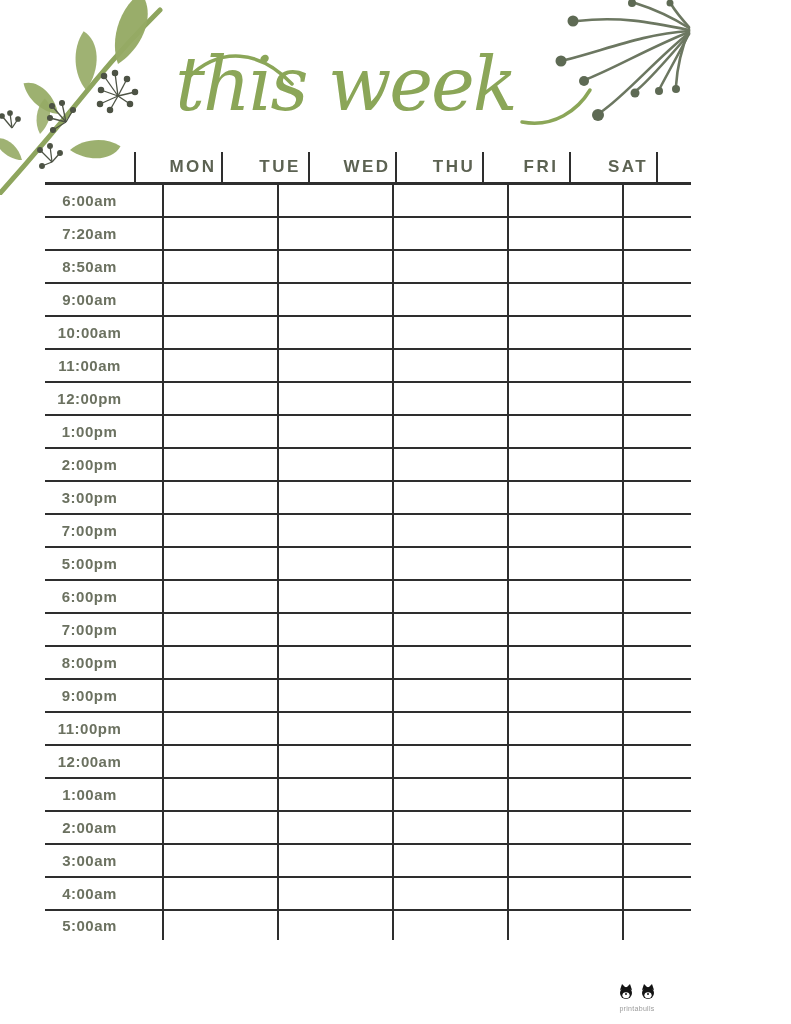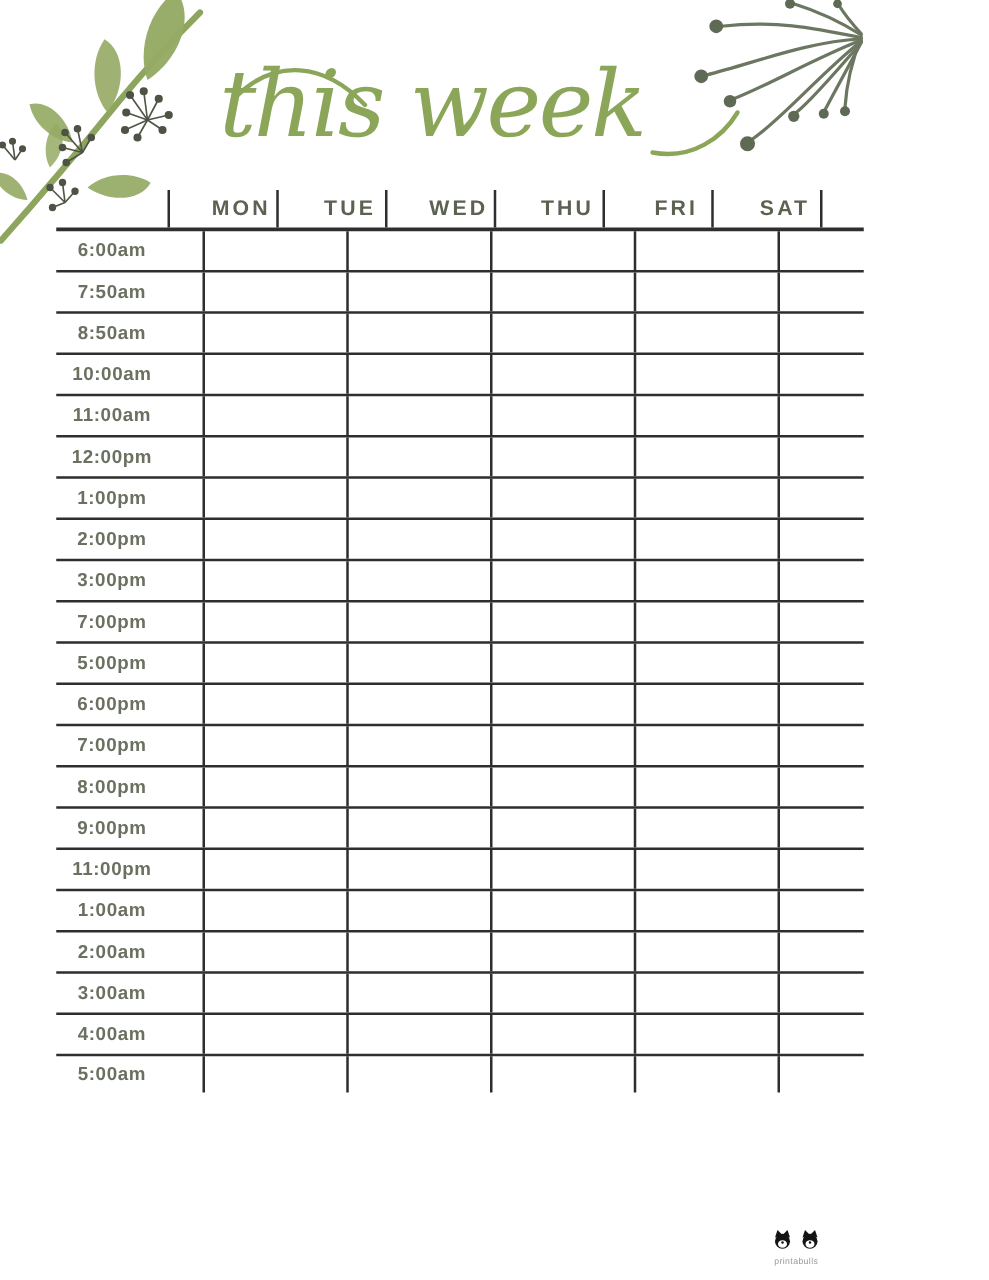--- a/index.html
+++ b/index.html
@@ -171,40 +171,50 @@
           <div class="time-cell">6:00am</div>
           <div class="cell"></div>
           <div class="cell"></div>
           <div class="cell"></div>
           <div class="cell"></div>
           <div class="cell"></div>
           <div class="cell"></div>
           <div class="cell"></div>
         </div>
         <div class="row">
-          <div class="time-cell">7:50am</div>
+          <div class="time-cell">7:20am</div>
           <div class="cell"></div>
           <div class="cell"></div>
           <div class="cell"></div>
           <div class="cell"></div>
           <div class="cell"></div>
           <div class="cell"></div>
           <div class="cell"></div>
         </div>
         <div class="row">
           <div class="time-cell">8:50am</div>
           <div class="cell"></div>
           <div class="cell"></div>
           <div class="cell"></div>
           <div class="cell"></div>
           <div class="cell"></div>
           <div class="cell"></div>
           <div class="cell"></div>
         </div>
         <div class="row">
+          <div class="time-cell">9:00am</div>
+          <div class="cell"></div>
+          <div class="cell"></div>
+          <div class="cell"></div>
+          <div class="cell"></div>
+          <div class="cell"></div>
+          <div class="cell"></div>
+          <div class="cell"></div>
+        </div>
+        <div class="row">
           <div class="time-cell">10:00am</div>
           <div class="cell"></div>
           <div class="cell"></div>
           <div class="cell"></div>
           <div class="cell"></div>
           <div class="cell"></div>
           <div class="cell"></div>
           <div class="cell"></div>
         </div>
         <div class="row">
@@ -312,20 +322,30 @@
           <div class="cell"></div>
           <div class="cell"></div>
           <div class="cell"></div>
           <div class="cell"></div>
           <div class="cell"></div>
           <div class="cell"></div>
           <div class="cell"></div>
         </div>
         <div class="row">
           <div class="time-cell">11:00pm</div>
+          <div class="cell"></div>
+          <div class="cell"></div>
+          <div class="cell"></div>
+          <div class="cell"></div>
+          <div class="cell"></div>
+          <div class="cell"></div>
+          <div class="cell"></div>
+        </div>
+        <div class="row">
+          <div class="time-cell">12:00am</div>
           <div class="cell"></div>
           <div class="cell"></div>
           <div class="cell"></div>
           <div class="cell"></div>
           <div class="cell"></div>
           <div class="cell"></div>
           <div class="cell"></div>
         </div>
         <div class="row">
           <div class="time-cell">1:00am</div>

